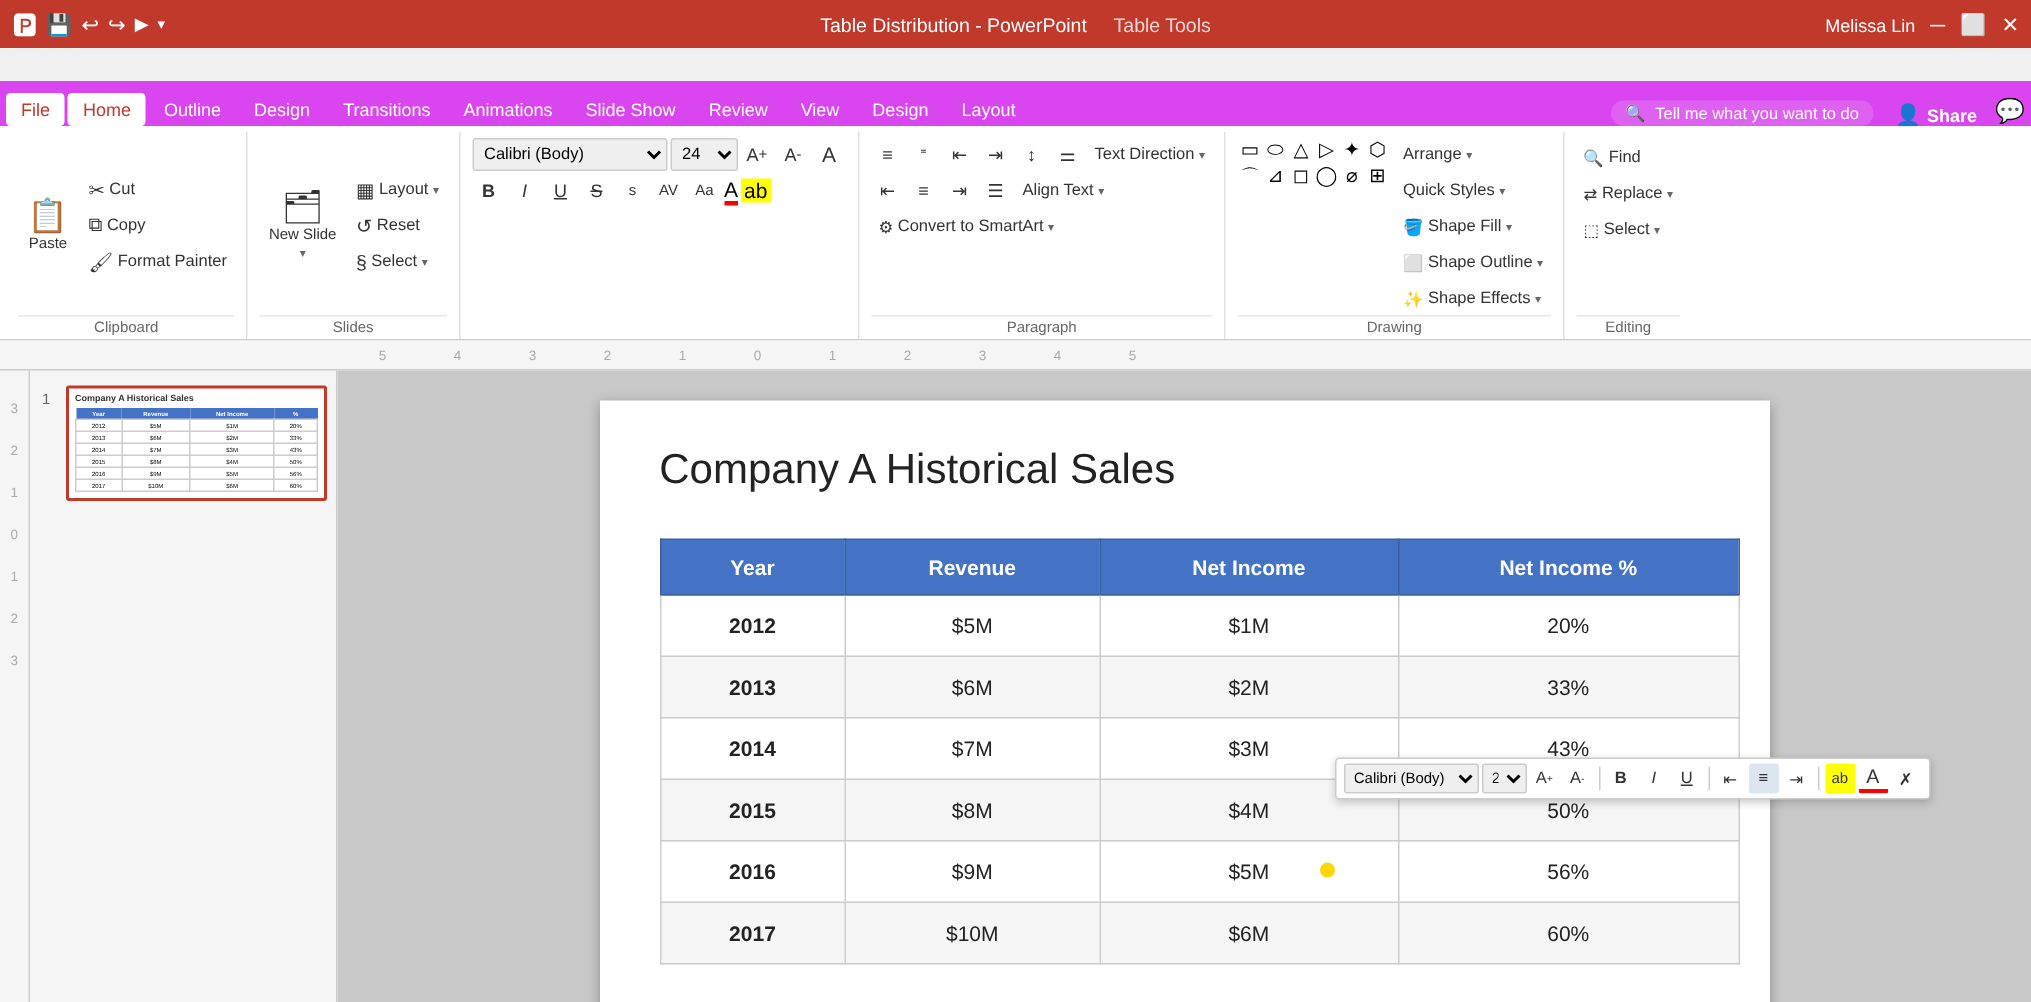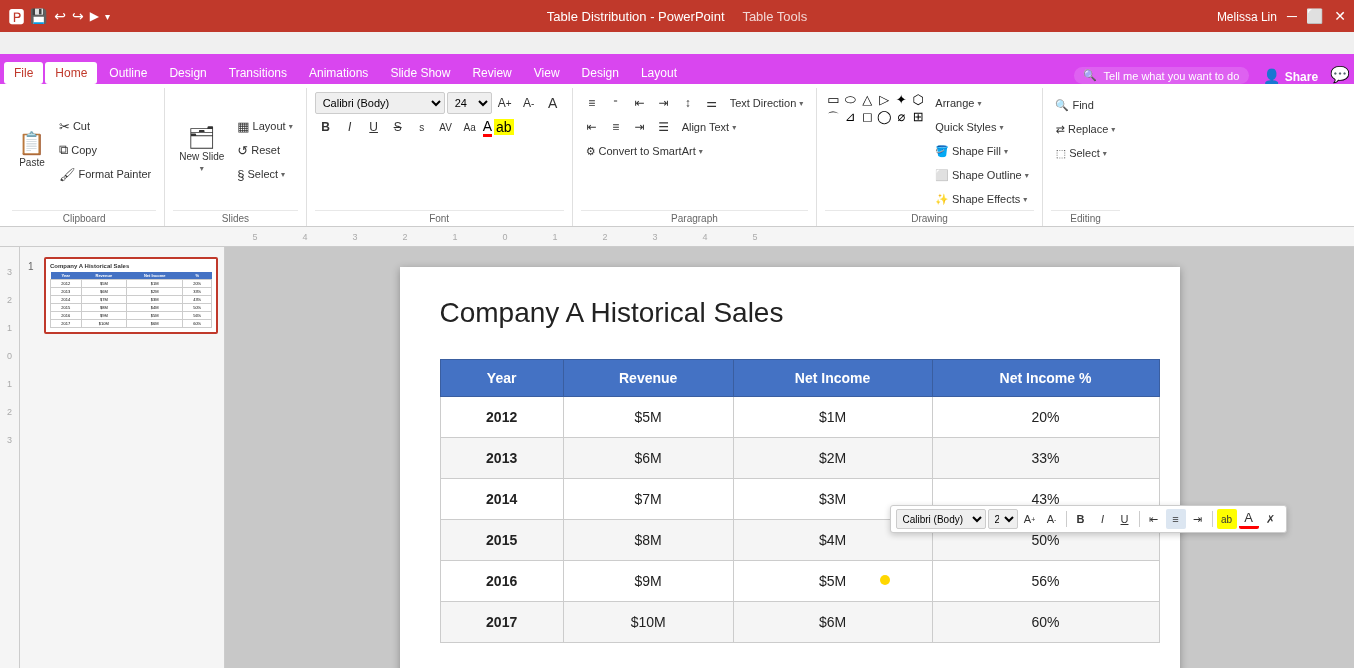--- a/index.html
+++ b/index.html
@@ -462,21 +462,20 @@
         <button class="font-btn" style="font-style:italic;">I</button>
         <button class="font-btn" style="text-decoration:underline;">U</button>
         <button class="font-btn" style="text-decoration:line-through;">S</button>
         <button class="font-btn" style="font-size:10px;">s</button>
         <button class="font-btn" style="font-size:10px;">AV</button>
         <button class="font-btn" style="font-size:10px;">Aa</button>
         <span style="font-size:14px;cursor:pointer;border-bottom:3px solid red;">A</span>
         <span style="cursor:pointer;font-size:14px;background:yellow;padding:0 2px;">ab</span>
       </div>
     </div>
-    <div class="ribbon-group-label">Font</div>
   </div>
 
   <div class="ribbon-group">
     <div style="display:flex;flex-direction:column;gap:2px;padding-top:2px;">
       <div style="display:flex;align-items:center;gap:2px;">
         <button class="font-btn">≡</button>
         <button class="font-btn">⁼</button>
         <button class="font-btn">⇤</button>
         <button class="font-btn">⇥</button>
         <button class="font-btn">↕</button>

